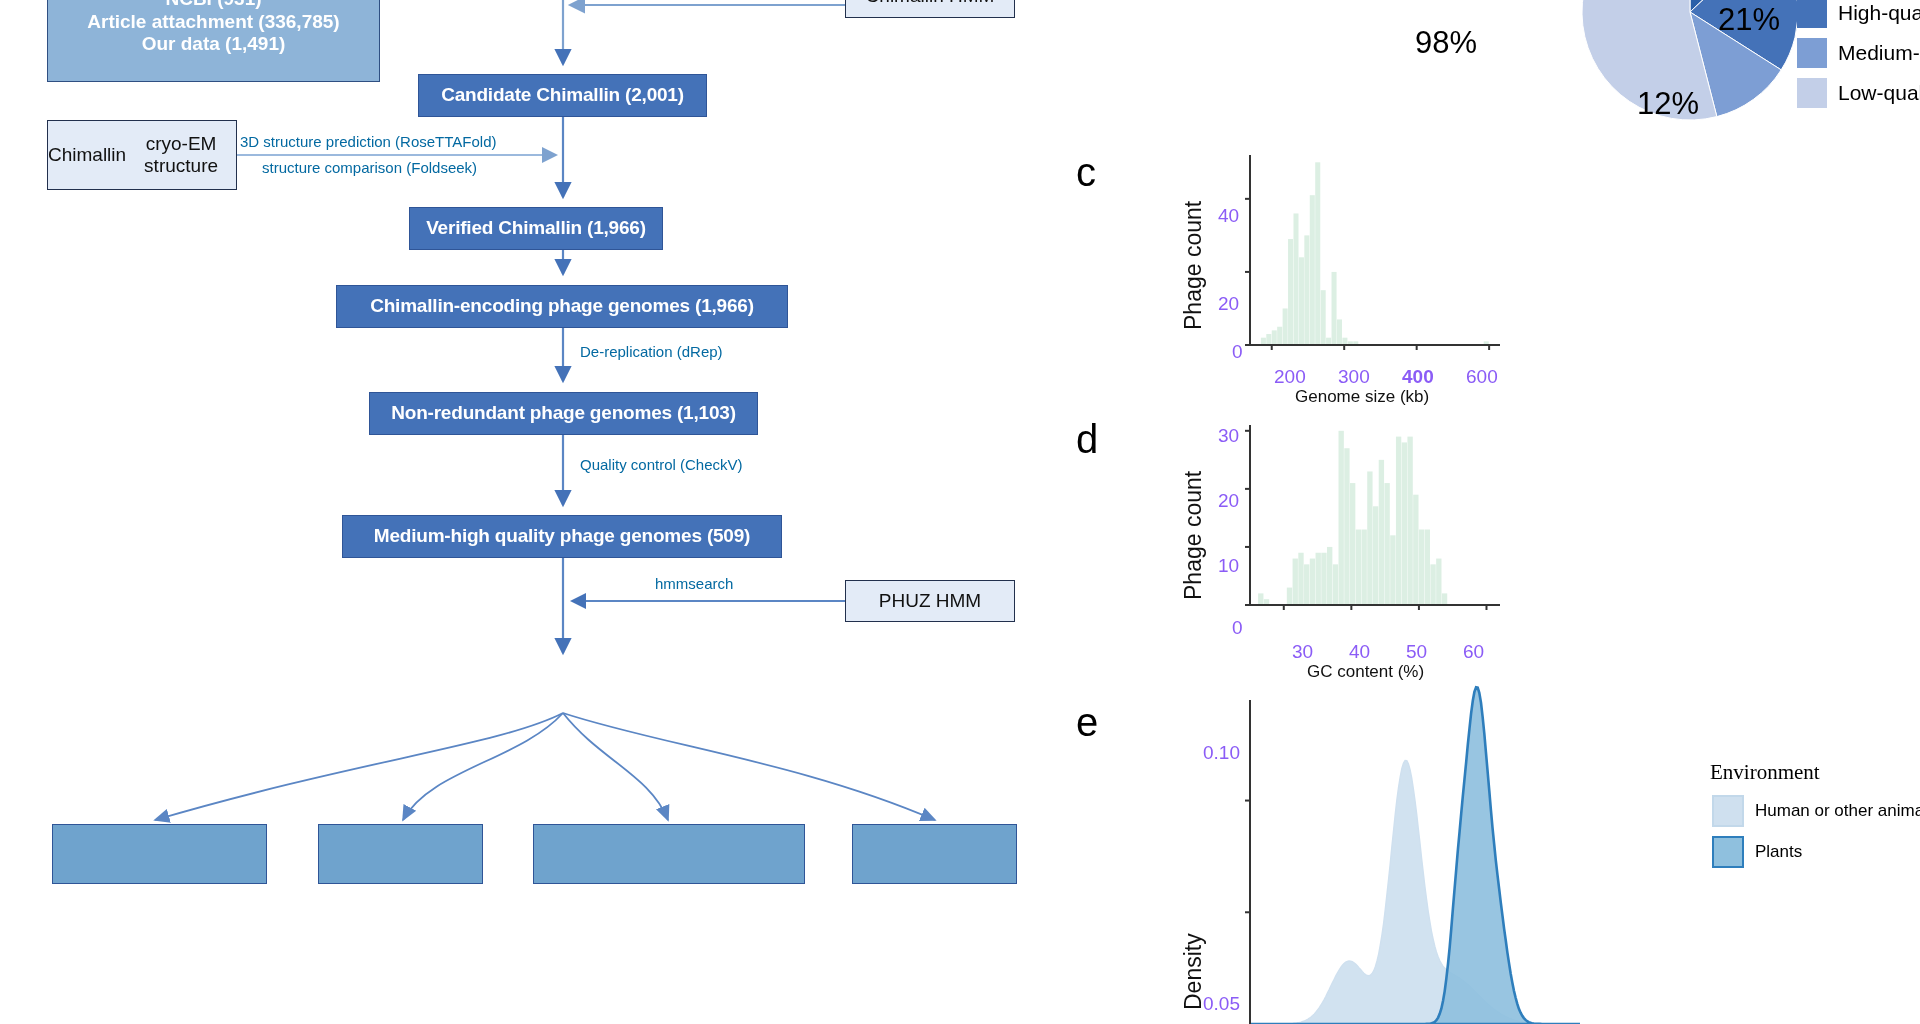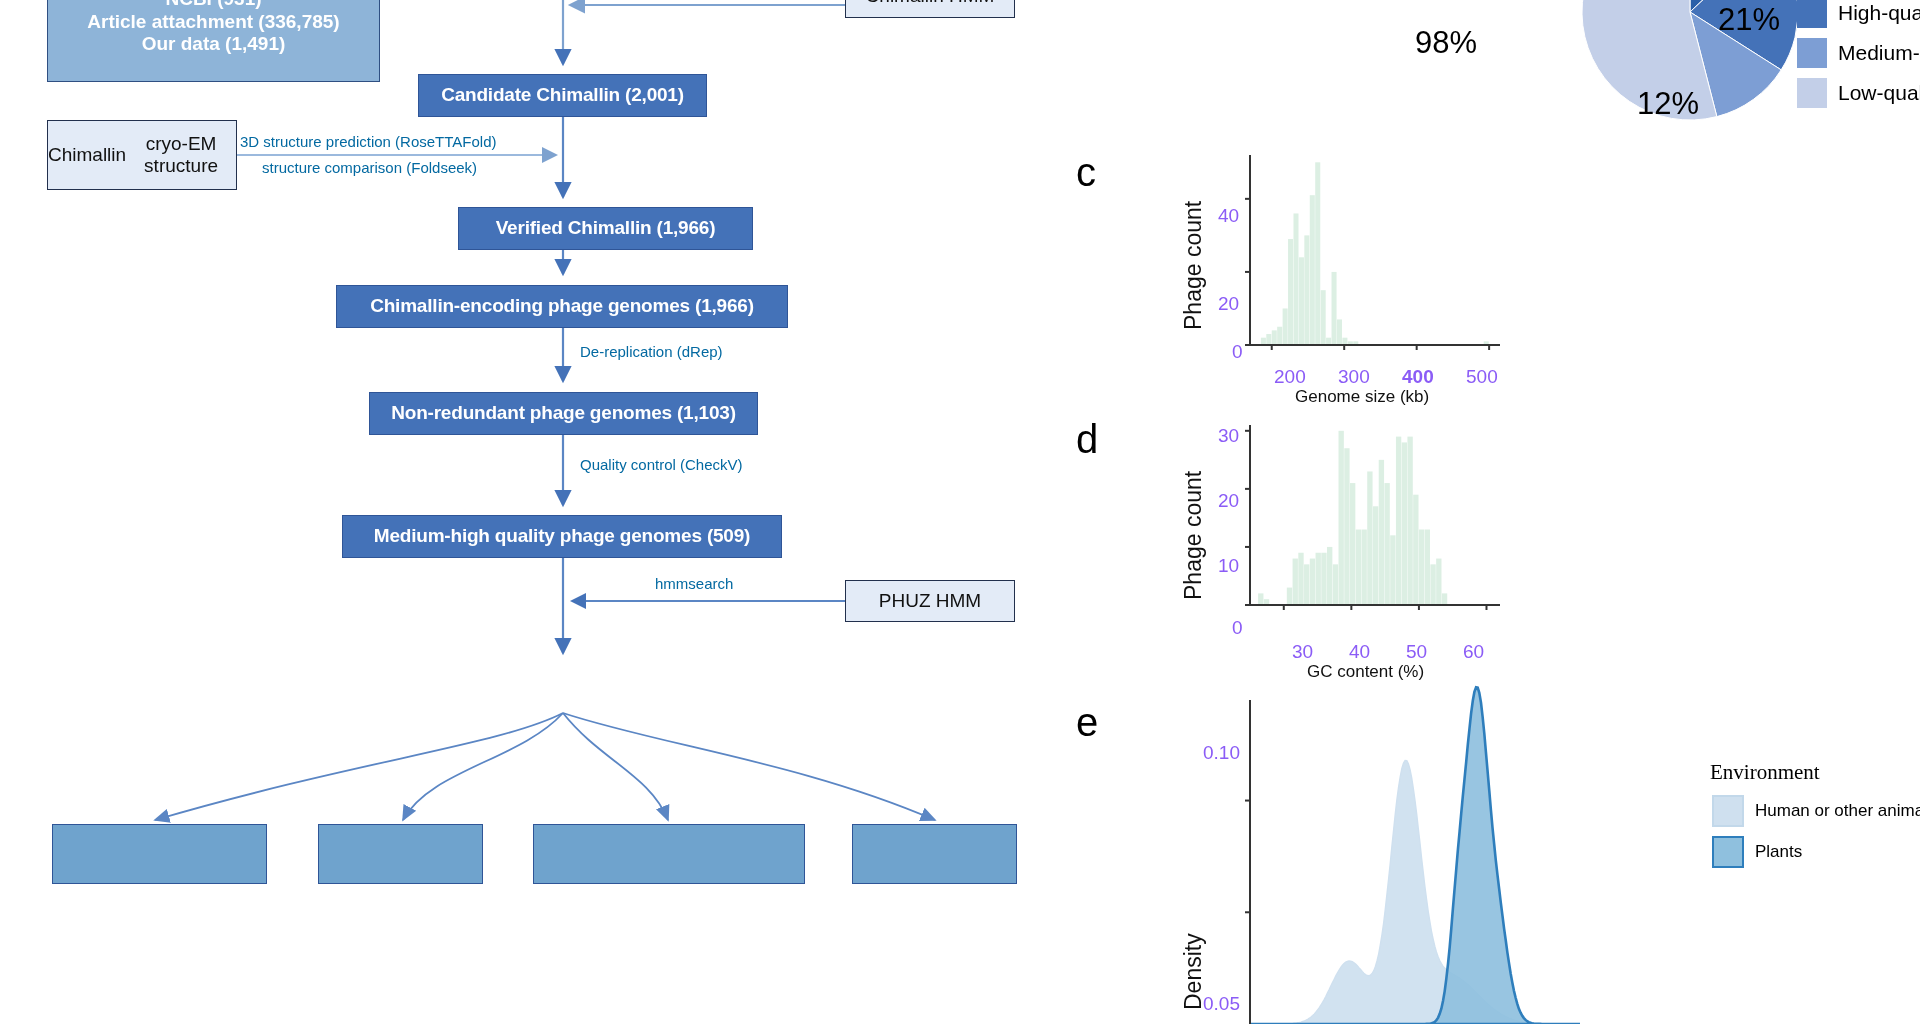--- a/index.html
+++ b/index.html
@@ -126,21 +126,21 @@
   </div>
 
   <div class="box box-light" style="left:47px;top:120px;width:190px;height:70px;flex-direction:row;">
     <span>Chimallin</span>
     <span>cryo-EM structure</span>
   </div>
 
   <div class="edge-label" style="left:240px;top:133px;">3D structure prediction (RoseTTAFold)</div>
   <div class="edge-label" style="left:262px;top:159px;">structure comparison (Foldseek)</div>
 
-  <div class="box box-dark" style="left:458px;top:201px;width:295px;height:43px;">
+  <div class="box box-dark" style="left:409px;top:201px;width:254px;height:43px;">
     <span>Verified Chimallin (1,966)</span>
   </div>
 
   <div class="box box-dark" style="left:336px;top:279px;width:452px;height:43px;">
     <span>Chimallin-encoding phage genomes (1,966)</span>
   </div>
 
   <div class="edge-label" style="left:580px;top:343px;">De-replication (dRep)</div>
 
   <div class="box box-dark" style="left:369px;top:386px;width:389px;height:43px;">
@@ -233,21 +233,21 @@
       <line x1="-5" x2="0" y1="43.84615384615384" y2="43.84615384615384" stroke="#333" stroke-width="2"></line>
       <line x1="21.73913043478261" x2="21.73913043478261" y1="190" y2="195" stroke="#333" stroke-width="2"></line>
       <line x1="94.20289855072464" x2="94.20289855072464" y1="190" y2="195" stroke="#333" stroke-width="2"></line>
       <line x1="166.66666666666666" x2="166.66666666666666" y1="190" y2="195" stroke="#333" stroke-width="2"></line>
       <line x1="239.13043478260872" x2="239.13043478260872" y1="190" y2="195" stroke="#333" stroke-width="2"></line>
     </svg>
 
   <div class="ax-tick" style="left:1274px;top:366px;">200</div>
   <div class="ax-tick" style="left:1338px;top:366px;">300</div>
   <div class="ax-tick" style="left:1402px;top:366px;font-weight:bold;">400</div>
-  <div class="ax-tick" style="left:1466px;top:366px;">500</div>
+  <div class="ax-tick" style="left:1466px;top:366px;">600</div>
 
   <div class="ax-title" style="left:1295px;top:387px;">Genome size (kb)</div>
 
   <div class="panel-letter" style="left:1076px;top:417px;">d</div>
 
   <div class="ax-title-rot" style="left:1180px;top:600px;">Phage count</div>
 
   <div class="ax-tick" style="left:1218px;top:425px;">30</div>
   <div class="ax-tick" style="left:1218px;top:490px;">20</div>
   <div class="ax-tick" style="left:1218px;top:555px;">10</div>

